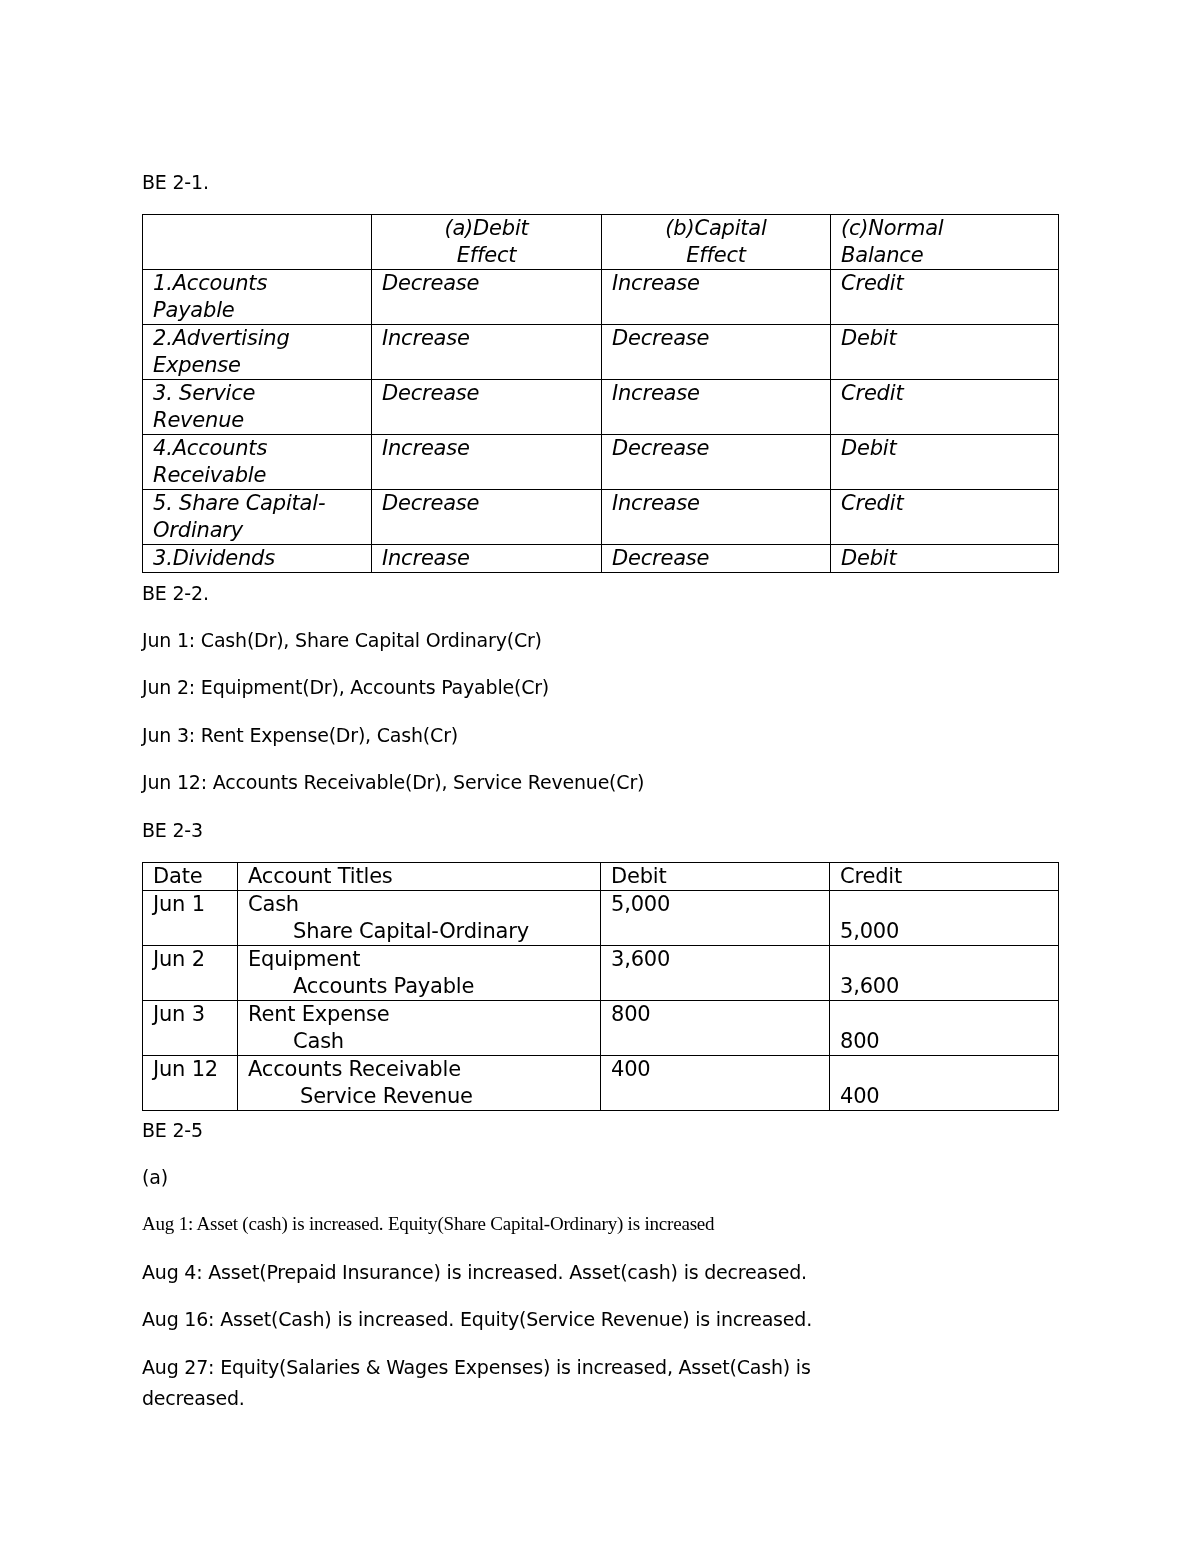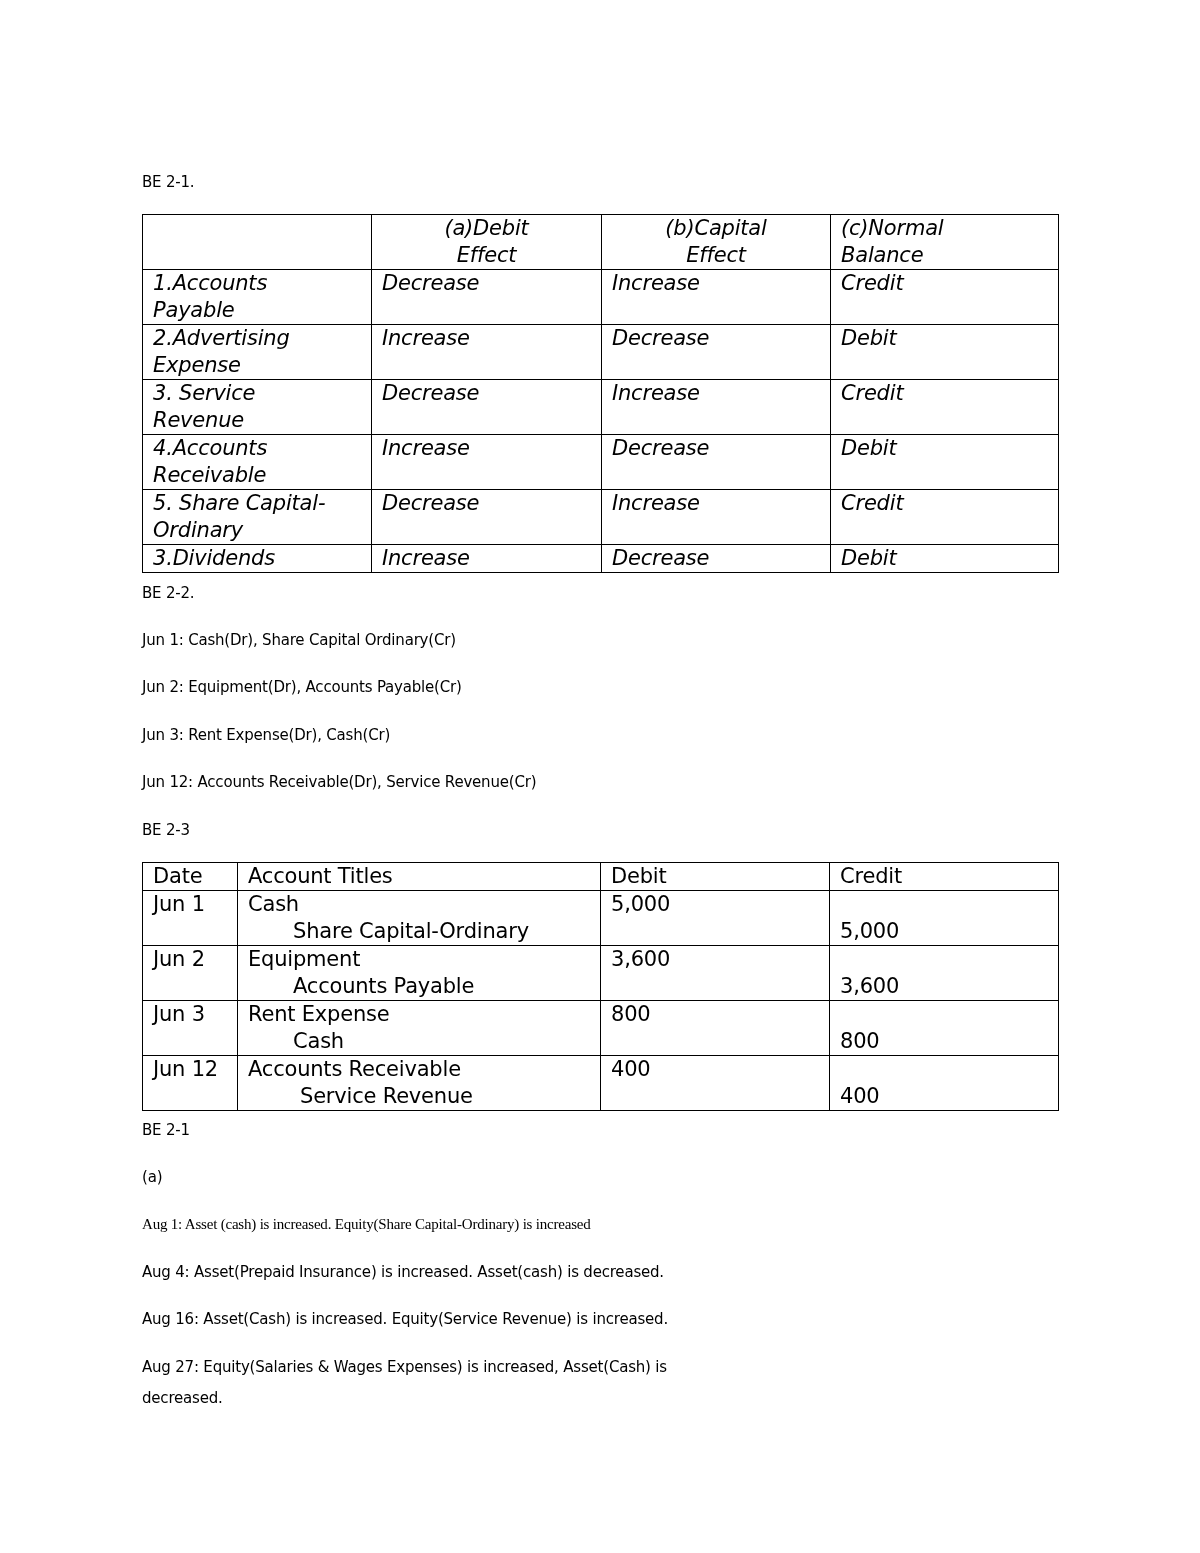--- a/index.html
+++ b/index.html
@@ -1,19 +1,19 @@
 <!DOCTYPE html>
 <html><head>
 <meta charset="utf-8">
 <style>
   html, body { margin: 0; padding: 0; background: #ffffff; }
   body { width: 1200px; height: 1553px; position: relative; overflow: hidden;
          font-family: "DejaVu Sans", sans-serif; color: #000; }
   .page { position: absolute; left: 0; top: 0; width: 1200px; height: 1553px; }
-  .txt { position: absolute; left: 142px; font-size: 15px; line-height: 24px; white-space: nowrap; letter-spacing: -0.2px; }
+  .txt { position: absolute; left: 142px; font-size: 19px; line-height: 24px; white-space: nowrap; letter-spacing: -0.2px; }
   table.grid { position: absolute; left: 142px; border-collapse: collapse; table-layout: fixed; font-size: 21px; letter-spacing: -0.2px; }
   table.grid td { border: 1.5px solid #000; vertical-align: top; padding: 0 10px; line-height: 27px; }
   .t1 { top: 214px; width: 916px; font-style: italic; }
   .t1 col.c0 { width: 229px; } .t1 col.c1 { width: 230px; } .t1 col.c2 { width: 229px; } .t1 col.c3 { width: 228px; }
   .t1 tr.hdr td { height: 54px; }
   .t1 tr.body td { height: 54px; }
   .t1 tr.last td { height: 27px; }
   .center { text-align: center; }
   .t2 { top: 862px; width: 916px; }
   .t2 col.c0 { width: 95px; } .t2 col.c1 { width: 363px; } .t2 col.c2 { width: 229px; } .t2 col.c3 { width: 229px; }
@@ -173,21 +173,21 @@
           </td>
       <td>400</td>
       <td>
             <span class="line">&nbsp;</span>
             <span class="line">400</span>
           </td>
     </tr>
   </tbody>
     </table>
 
-  <div class="txt" style="top:1118px;">BE 2-1</div>
+  <div class="txt" style="top:1118px;">BE 2-5</div>
   <div class="txt" style="top:1165px;">(a)</div>
   <div class="txt" style="top:1212px;font-family:Liberation Serif, serif;">Aug 1: Asset (cash) is increased. Equity(Share Capital-Ordinary) is increased</div>
   <div class="txt" style="top:1260px;">Aug 4: Asset(Prepaid Insurance) is increased. Asset(cash) is decreased.</div>
   <div class="txt" style="top:1307px;">Aug 16: Asset(Cash) is increased. Equity(Service Revenue) is increased.</div>
   <div class="txt" style="top:1355px;">Aug 27: Equity(Salaries &amp; Wages Expenses) is increased, Asset(Cash) is</div>
   <div class="txt" style="top:1386px;">decreased.</div>
 
 </div>
 
 </body></html>

